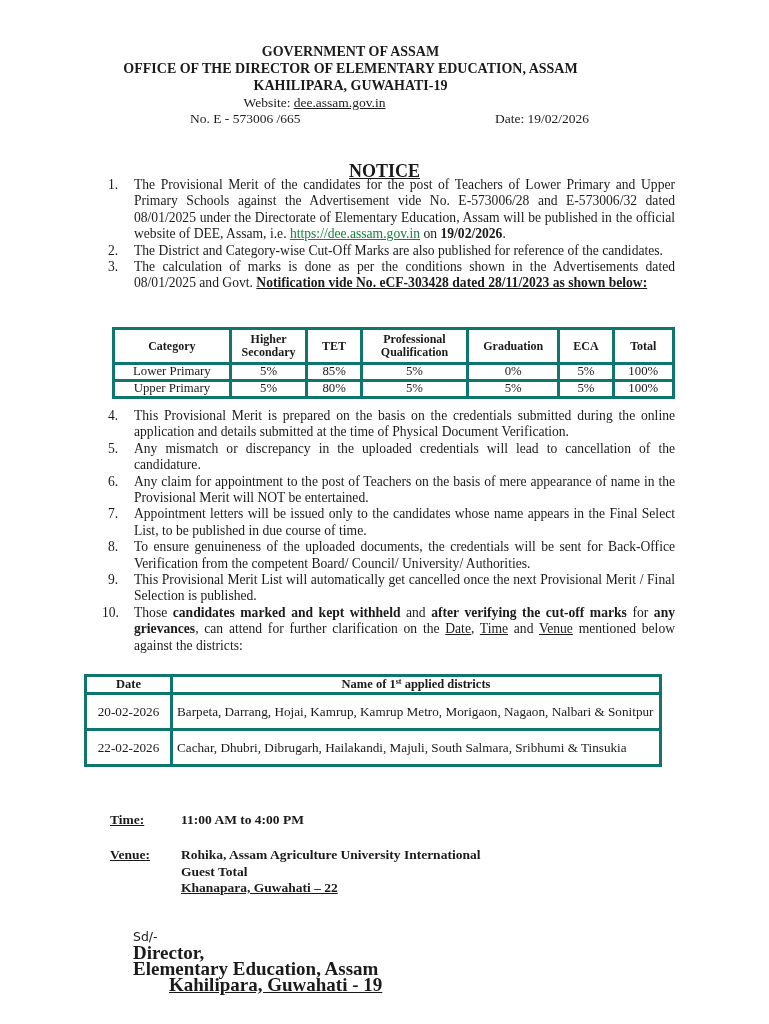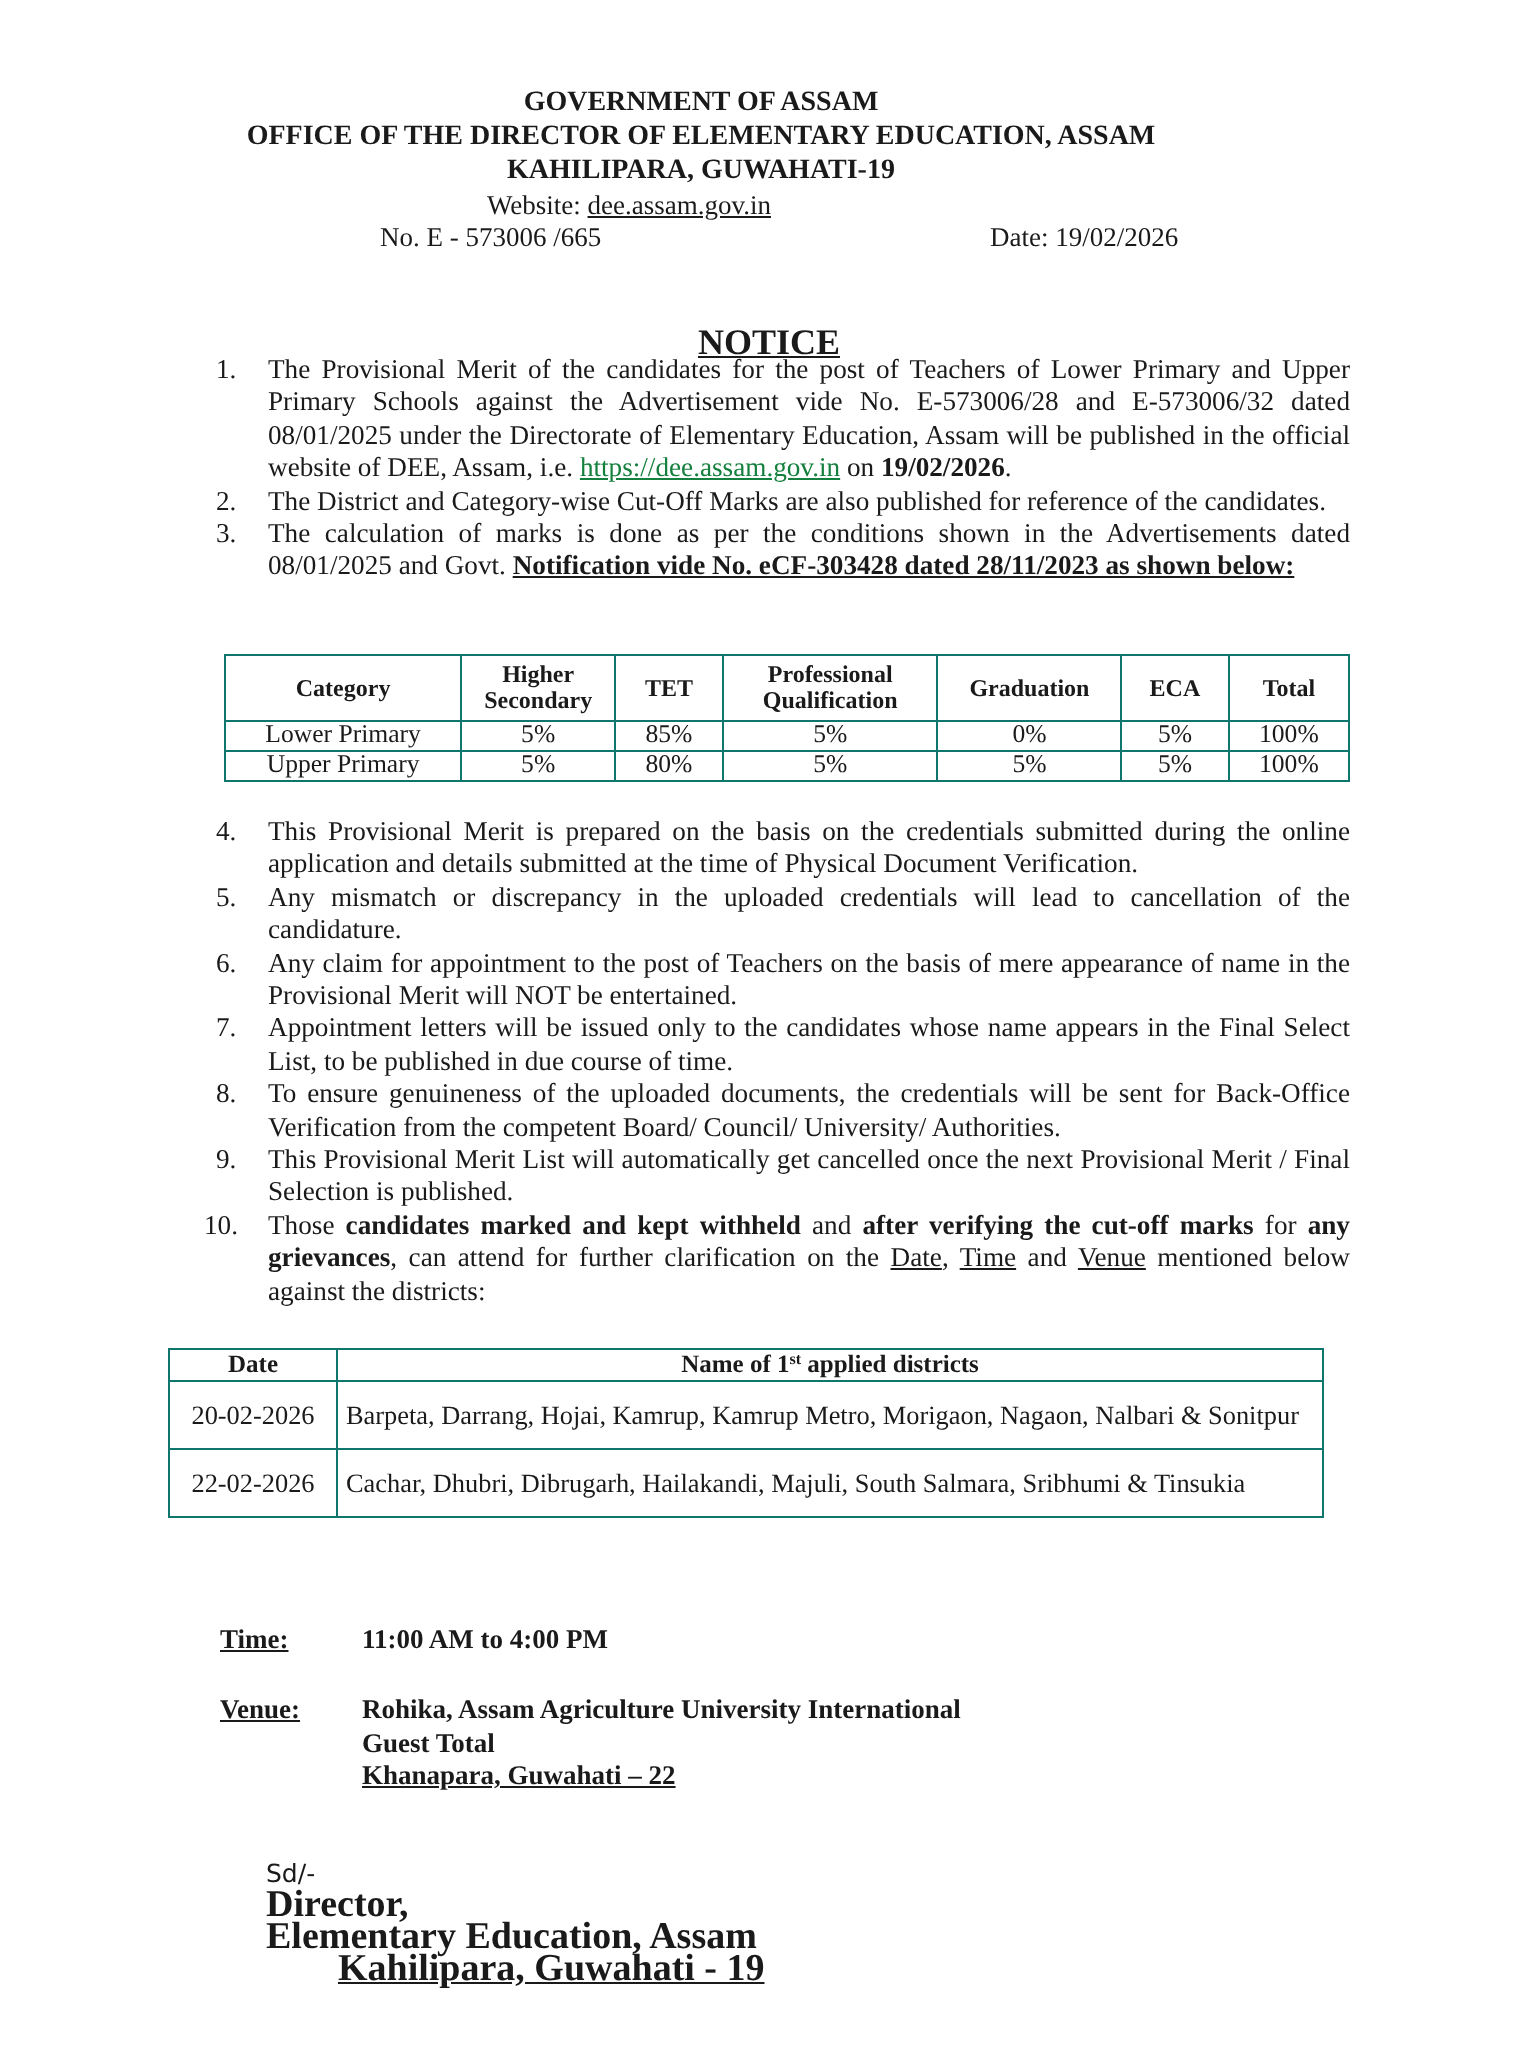--- a/index.html
+++ b/index.html
@@ -23,21 +23,21 @@
   .item .num { position: absolute; left: 0; top: 0; }
   .item.ten .num { left: -6px; }
   .b { font-weight: bold; }
   .u { text-decoration: underline; }
   .link { color: #15803d; text-decoration: underline; }
 
   #list1 { top: 177px; }
   #list2 { top: 408px; }
 
   table { border-collapse: collapse; position: absolute; }
-  td, th { border: 1px solid #0f766e; padding: 0 3px; }
+  td, th { border: 3px solid #0f766e; padding: 0 3px; }
   #marks { left: 112px; top: 327px; width: 563px; font-size: 12.5px; }
   #marks th { font-weight: bold; line-height: 13px; height: 32px; text-align: center; font-size: 12px; }
   #marks td { text-align: center; line-height: 13.5px; height: 14px; font-size: 12.8px; }
 
   #sched { left: 84px; top: 674px; width: 578px; font-size: 13.2px; }
   #sched th { font-weight: bold; height: 15px; line-height: 15px; text-align: center; font-size: 12.5px; }
   #sched td { line-height: 15.5px; vertical-align: middle; padding: 1px 4px; height: 31px; }
   #sched td.d { width: 75px; text-align: center; }
   sup { font-size: 8px; vertical-align: 4px; line-height: 0; }
 

